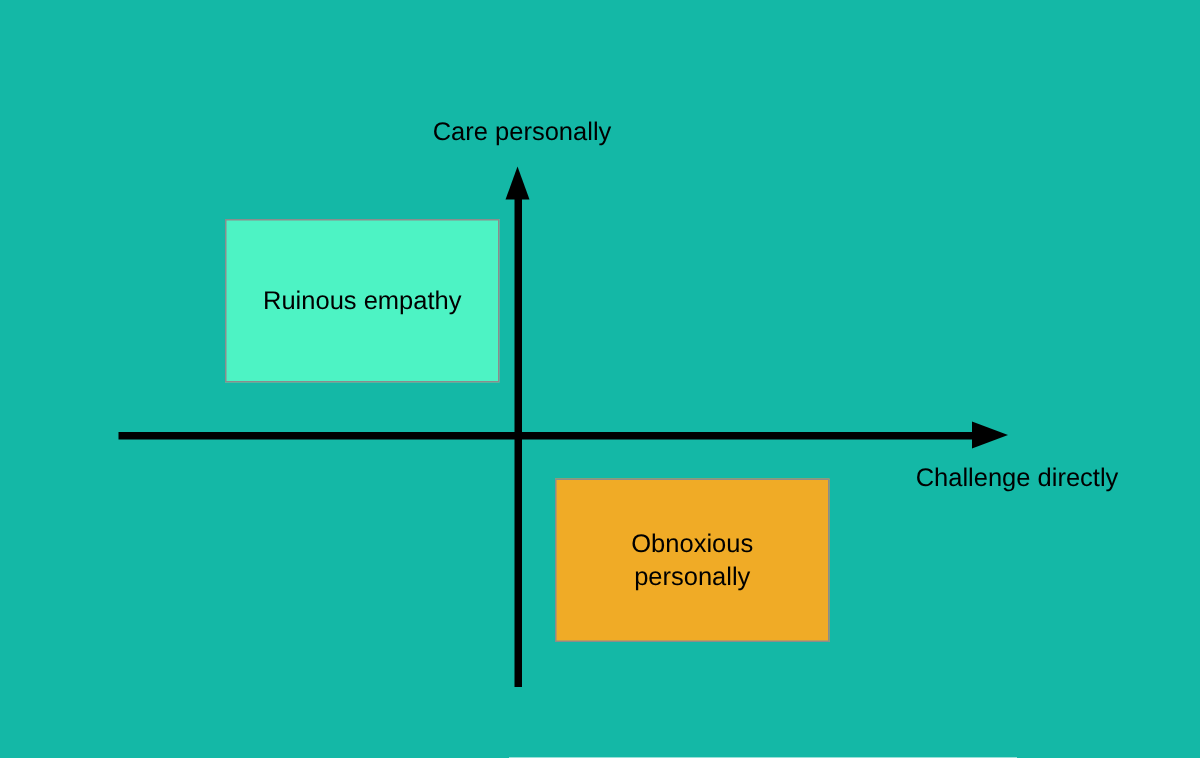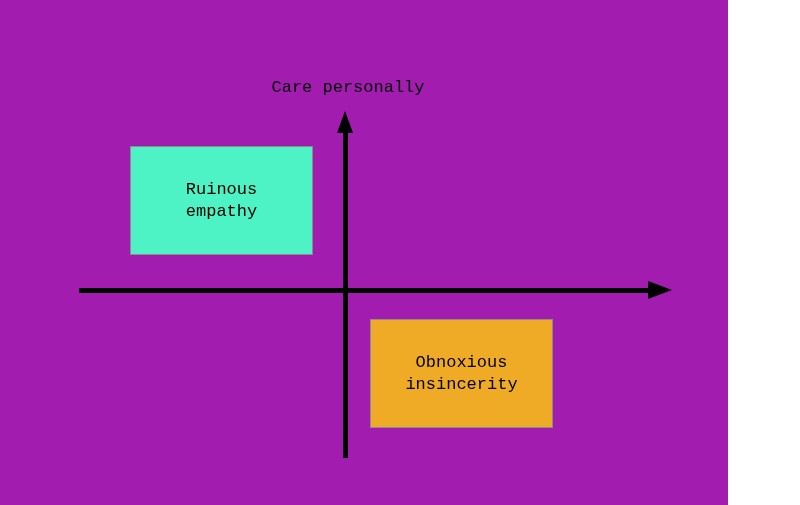--- a/index.html
+++ b/index.html
@@ -3,25 +3,24 @@
 <meta charset="utf-8">
 <style>
   html, body {
     margin: 0;
     padding: 0;
     background: #ffffff;
     font-family: "Liberation Sans", sans-serif;
   }
   .canvas {
     position: relative;
-    width: 728px;
+    width: 800px;
     height: 505px;
-    background: #a21caf;
+    background: #14b8a6;
     overflow: hidden;
-    font-family: Liberation Mono, monospace;
   }
   
   .axis-line {
     position: absolute;
     background: #000000;
   }
   .v-axis {
     left: 343px;
     top: 128px;
     width: 5px;
@@ -96,24 +95,25 @@
 <body>
 
 <div class="canvas">
 
   <div class="axis-line v-axis"></div>
   <div class="arrowhead arrow-up"></div>
   <div class="axis-line h-axis"></div>
   <div class="arrowhead arrow-right"></div>
 
   <div class="axis-title y-axis-title">Care personally</div>
+  <div class="axis-title x-axis-title">Challenge directly</div>
 
-  <div class="quad-box box-top-left" style="background-color: rgb(77, 243, 196);">
+  <div class="quad-box box-top-left" style="background-color: rgb(77, 243, 196); margin-left: 20px;">
     <span class="quad-label">Ruinous empathy</span>
   </div>
 
 
 
   <div class="quad-box box-bottom-right" style="background-color: rgb(240, 171, 38);">
-    <span class="quad-label">Obnoxious insincerity</span>
+    <span class="quad-label">Obnoxious personally</span>
   </div>
 
 </div>
 
 </body></html>

